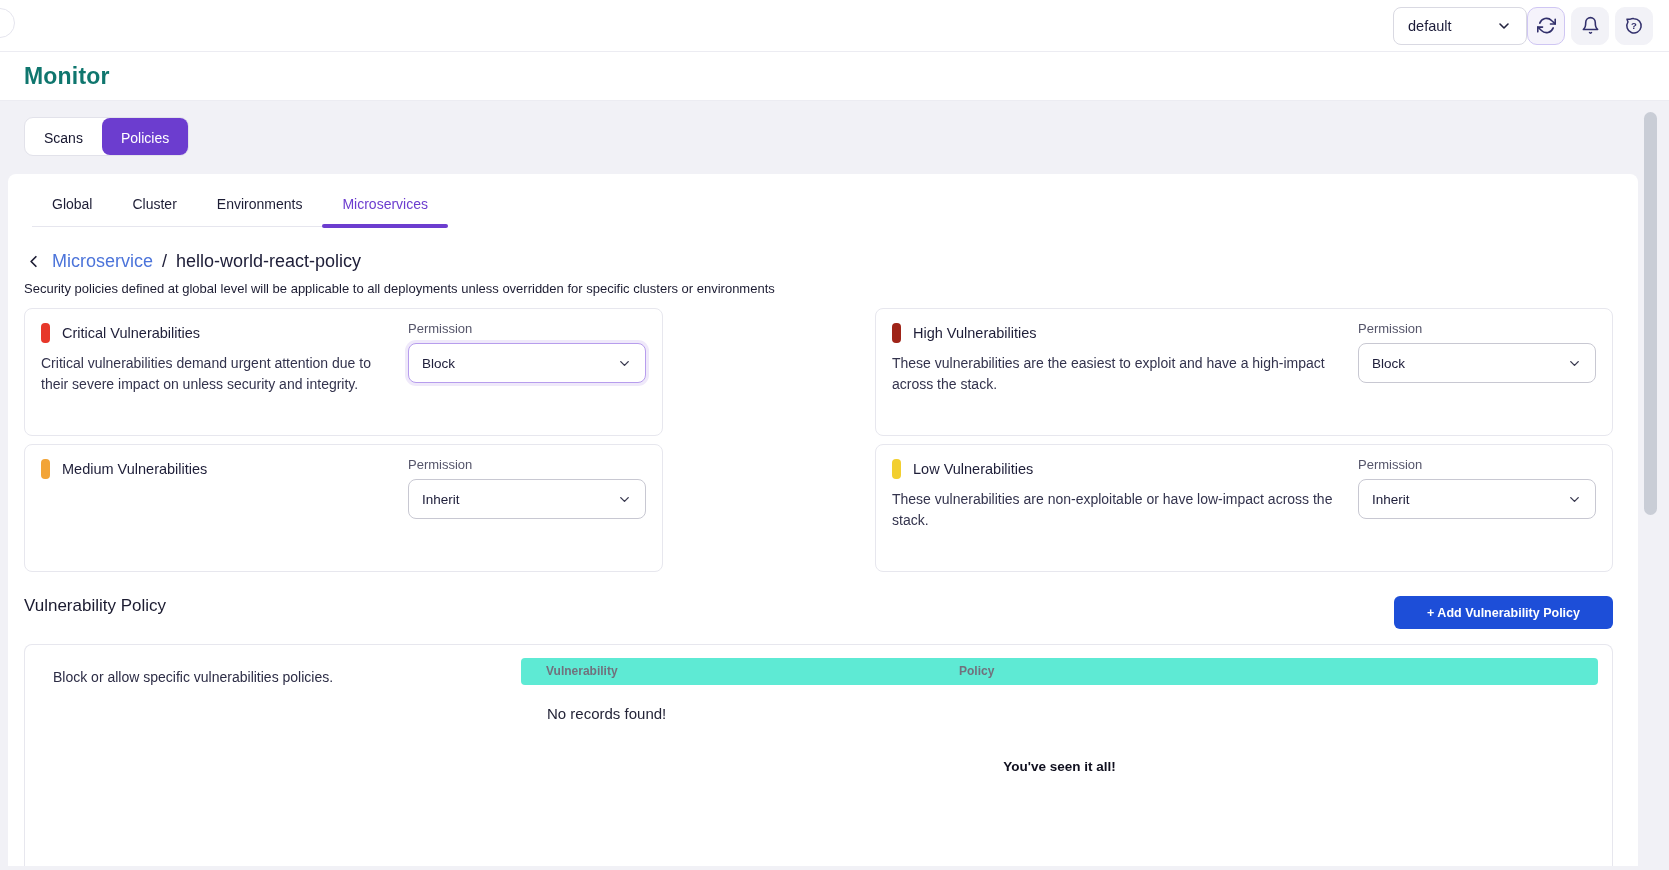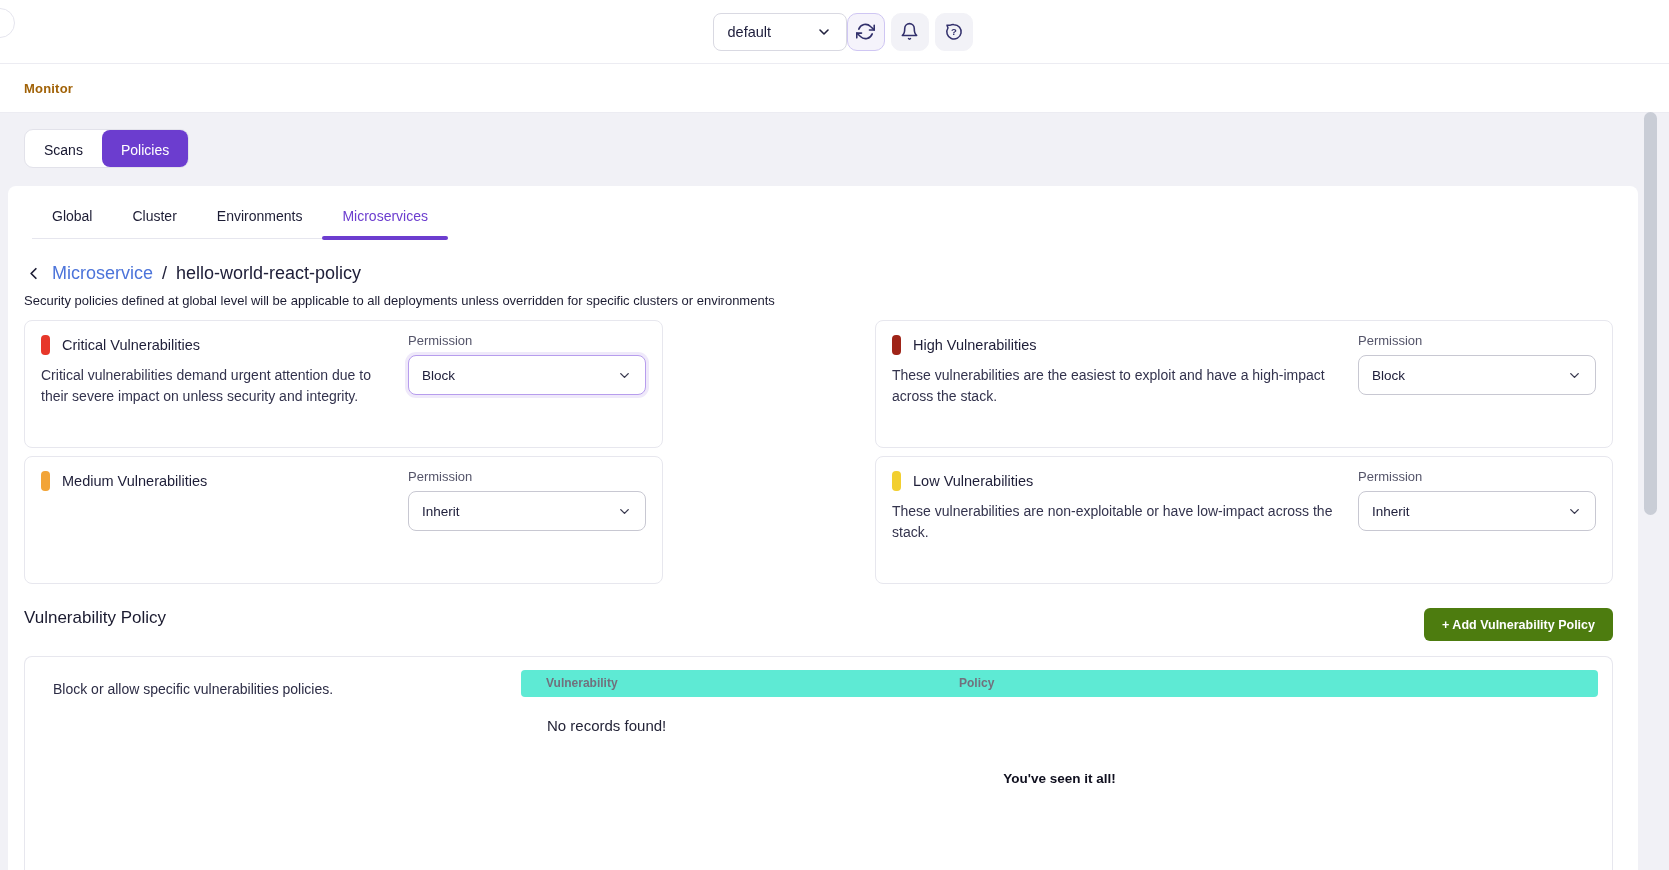--- a/index.html
+++ b/index.html
@@ -5,22 +5,22 @@
   * { margin:0; padding:0; box-sizing:border-box; }
   html,body { width:1669px; height:870px; overflow:hidden; }
   body {
     font-family:"Liberation Sans", sans-serif;
     background:#f1f1f6;
     color:#1d1d35;
     position:relative;
   }
   
   .topbar {
-    height:64px; background:#fff; border-bottom:1px solid #ececf2;
-    display:flex; align-items:center; justify-content:center;
+    height:52px; background:#fff; border-bottom:1px solid #ececf2;
+    display:flex; align-items:center; justify-content:flex-end;
     padding:0 16px 0 32px; position:relative;
   }
   .sidebar-handle {
     position:absolute; left:-15px; top:8px; width:30px; height:30px;
     border-radius:50%; background:#fff; border:1px solid #e5e5ee;
   }
   .workspace-select {
     width:134px; height:38px; border:1px solid #d9d9e2; border-radius:8px;
     display:flex; align-items:center; justify-content:space-between;
     padding:0 14px; cursor:pointer; background:#fff;
@@ -31,21 +31,21 @@
     width:38px; height:38px; border-radius:10px; background:#f2f2f7;
     border:1px solid #f2f2f7; display:flex; align-items:center; justify-content:center;
     cursor:pointer;
   }
   .icon-btn.accent { border:1px solid #cfc6f3; background:#f5f3fb; }
   
   .pageheader {
     height:49px; background:#fff; border-bottom:1px solid #ececf2;
     display:flex; align-items:center; padding-left:24px;
   }
-  .page-title { font-size:13px; font-weight:700; color:#a16207; letter-spacing:.2px; }
+  .page-title { font-size:23px; font-weight:700; color:#0f766e; letter-spacing:.2px; }
   
   .toggle-group {
     margin:16px 0 0 24px; display:inline-flex; align-items:stretch;
     background:#fff; border:1px solid #e2e2ea; border-radius:9px; height:39px;
   }
   .toggle-btn {
     border:none; background:transparent; font-family:inherit;
     font-size:14px; color:#15152e; padding:12px 19px; cursor:pointer; border-radius:8px;
   }
   .toggle-btn.active { background:#6c3dcf; color:#fff; }
@@ -95,21 +95,21 @@
   .perm-select.focused {
     border:1.5px solid #b79ded; box-shadow:0 0 0 3px rgba(124,77,216,.12);
   }
   
   .vp-row {
     margin:24px 0 0 16px; width:1589px; height:33px;
     display:flex; justify-content:space-between;
   }
   .vp-heading { font-size:17px; font-weight:500; color:#1b1b30; }
   .add-btn {
-    height:33px; padding:0 18px; background:#4d7c0f; color:#fff;
+    height:33px; padding:0 33px; background:#1d4ed8; color:#fff;
     border:none; border-radius:6px; font-family:inherit;
     font-size:12.5px; font-weight:700; cursor:pointer;
   }
   .vp-card {
     position:relative; margin:15px 0 0 16px; width:1589px; height:300px;
     border:1px solid #e7e7ee; border-radius:8px 8px 0 0; border-bottom:none; background:#fff;
   }
   .vp-card-desc { position:absolute; left:28px; top:24px; font-size:14px; color:#2c2c45; }
   .vp-header-band {
     position:absolute; left:496px; top:13px; width:1077px; height:27px;

